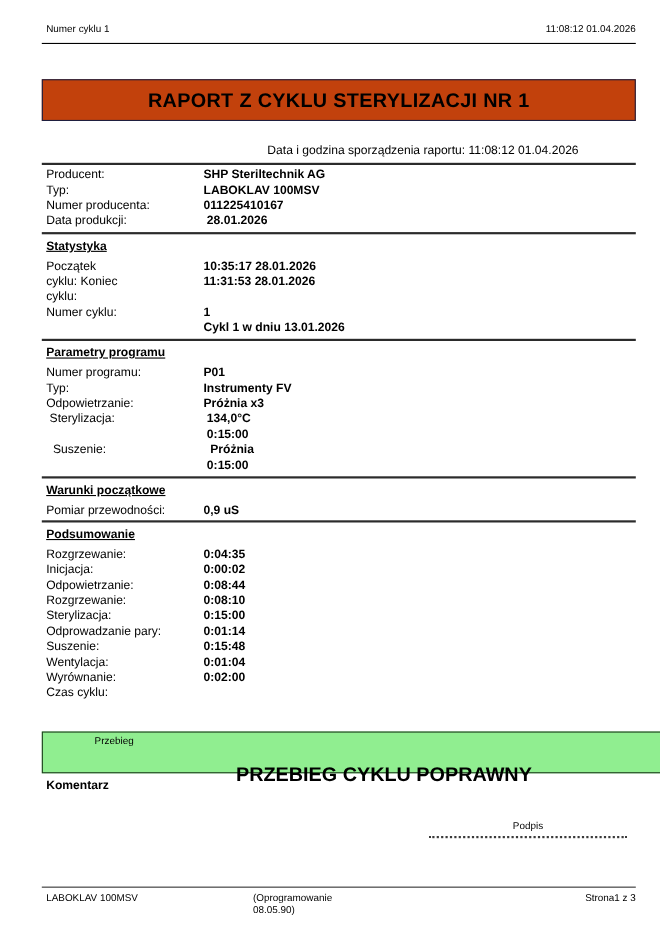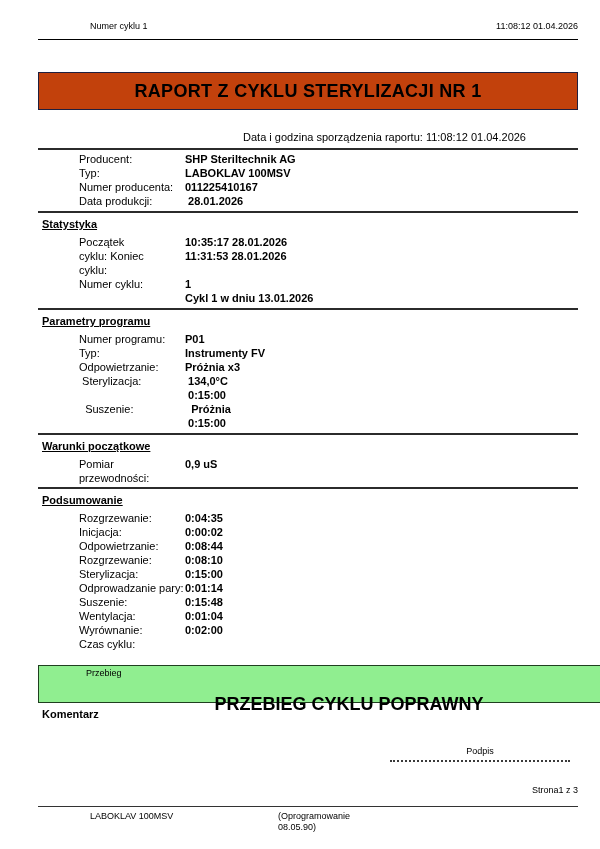--- a/index.html
+++ b/index.html
@@ -4,61 +4,61 @@
 <style>
   html,body { margin:0; padding:0; background:#ffffff; }
   .page {
     position:relative;
     width:600px; height:849px;
     background:#ffffff;
     font-family:"Liberation Sans", sans-serif;
     color:#000;
     overflow:hidden;
   }
-  .small { font-size:9px; line-height:11px;margin-left:48px; }
+  .small { font-size:9px; line-height:11px; }
   .hdr-left  { position:absolute; left:42px; top:21px; }
   .hdr-right { position:absolute; right:22px; top:21px; }
   .hdr-line  { position:absolute; left:38px; top:39px; width:540px; border-top:1px solid #000; }
 
   .title-banner {
     position:absolute; left:38px; top:72px; width:538px; height:36px;
     background:#9999ee; border:1px solid #1f1f3f;
     display:flex; align-items:center; justify-content:center;
     font-size:18px; font-weight:bold; letter-spacing:0.3px;
   }
 
   .report-meta { position:absolute; top:131px; right:74px; font-size:11px; }
 
   .sections { position:absolute; left:38px; top:148px; width:540px; }
   .section { border-top:2px solid #2b2b2b; padding:2px 0 3px 0; }
   .section-warunki { padding-bottom:2px; }
   .section-title { font-weight:bold; font-size:11px; line-height:15px; padding:2px 0 3px 4px;text-decoration:underline; }
   .rows { display:grid; grid-template-columns:147px auto; }
   .cell { font-size:11px; line-height:14px; white-space:pre-wrap; }
-  .cell.label { padding-left:4px;margin-left:37px; }
+  .cell.label { padding-left:4px; }
   .cell.value { font-weight:bold; }
 
   .result-banner {
     position:absolute; left:38px; top:665px; width:538px; height:36px;
     background:#90ee90; border:1px solid #1f3f1f;
     display:flex; flex-direction:column;
   }
   .result-banner .mini { font-size:9px; line-height:10px; padding:2px 0 0 6px; }
   .result-banner .big  { text-align:center; font-size:18px; font-weight:bold; margin-top:16px; }
 
   .comment-heading { position:absolute; left:42px; top:708px; font-size:11px; font-weight:bold; }
 
   .signature { position:absolute; left:390px; top:745px; width:180px; text-align:center; }
   .signature .sig-label { font-size:9px; line-height:12px; }
   .signature .sig-dots  { height:2px; border-bottom:2px dotted #3a3a3a; margin-top:1px; }
 
   .ftr-line   { position:absolute; left:38px; top:806px; width:540px; border-top:1px solid #333; }
   .ftr-left   { position:absolute; left:42px; top:811px; }
   .ftr-center { position:absolute; left:230px; top:811px; }
-  .ftr-right  { position:absolute; right:22px; top:785px; }
+  .ftr-right  { position:absolute; right:22px; top:811px; }
 </style>
 </head>
 <body>
 
 <div class="page">
 
   <div class="hdr-left small">Numer cyklu 1</div>
   <div class="hdr-right small">11:08:12 01.04.2026</div>
   <div class="hdr-line"></div>
 

